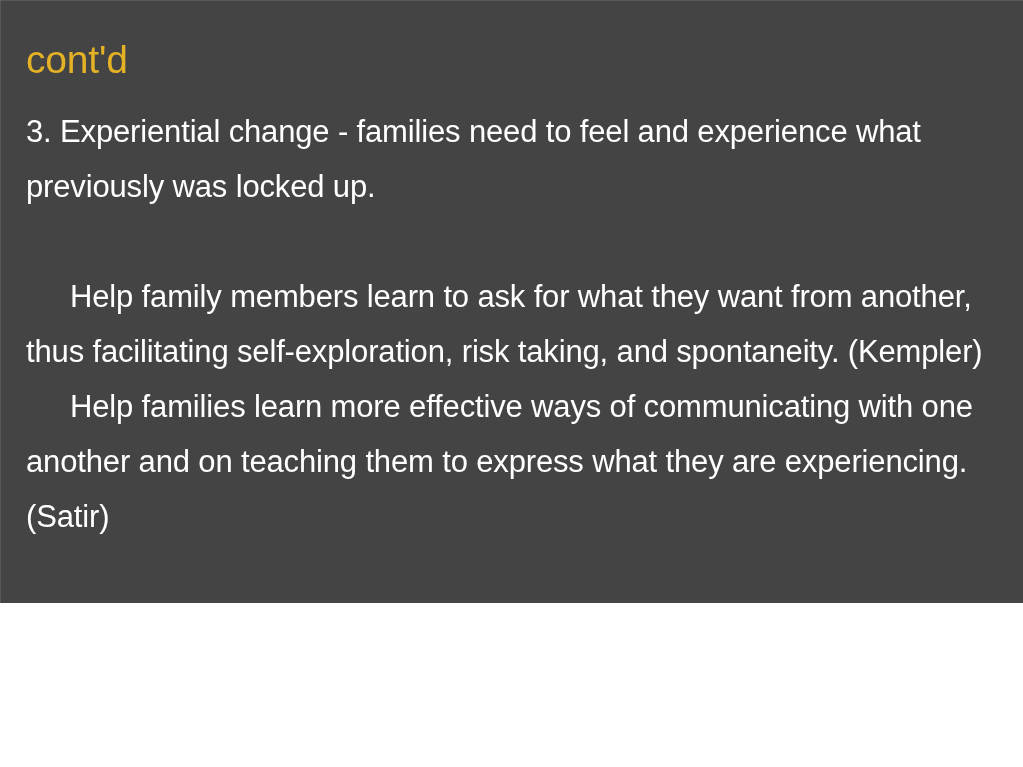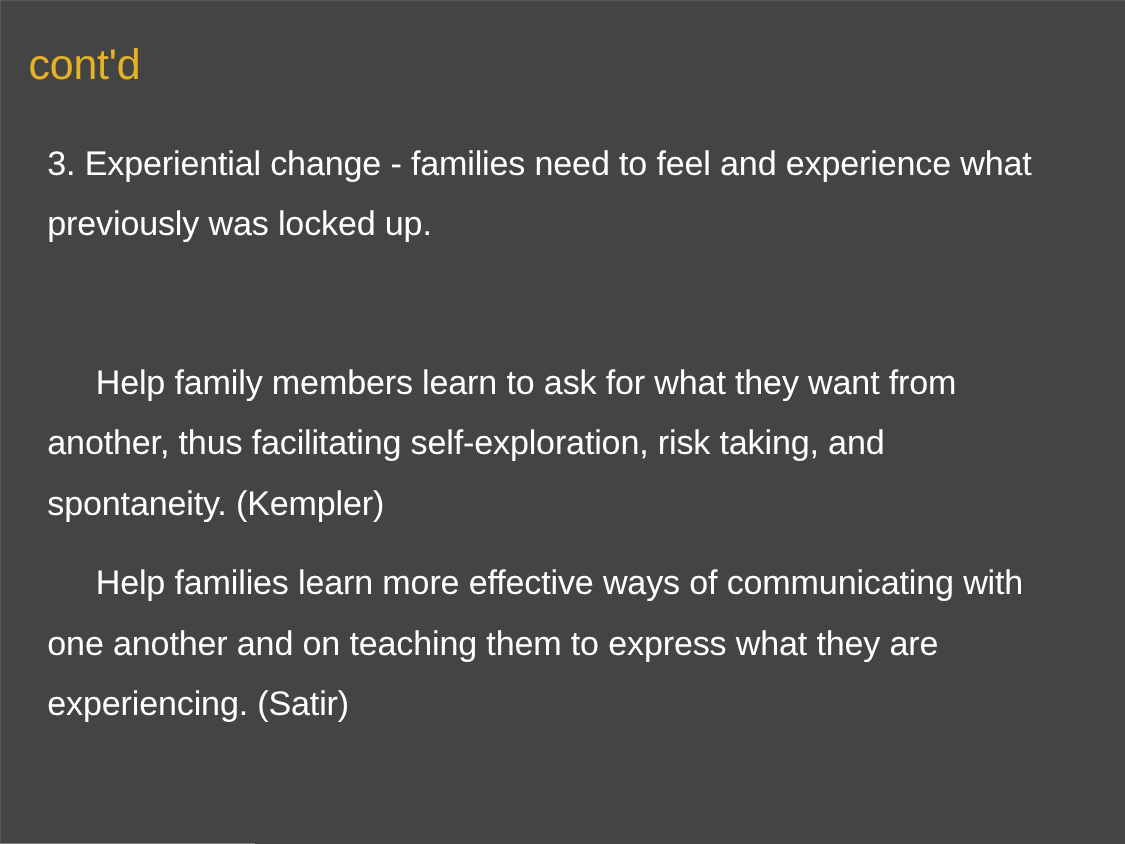--- a/index.html
+++ b/index.html
@@ -10,21 +10,21 @@
   body {
     width: 1023px;
     height: 767px;
     overflow: hidden;
     font-family: "Liberation Sans", sans-serif;
   }
 
   #slide {
     position: relative;
     width: 1023px;
-    height: 767px;
+    height: 603px;
     background: #444444;
     box-sizing: border-box;
     overflow: hidden;
   }
 
   
   #slide::before {
     content: "";
     position: absolute;
     top: 0;
@@ -63,21 +63,21 @@
     left: 26px;
     top: 104px;
     width: 960px;
     font-size: 31px;
     line-height: 55px;
     color: #ffffff;
     letter-spacing: -0.15px;
   }
 
   .para {
-    margin: 17px;
+    margin: 0;
   }
 
   .para.indented {
     text-indent: 44px;
   }
 
   .spacer-line {
     height: 55px;
   }
 </style>

